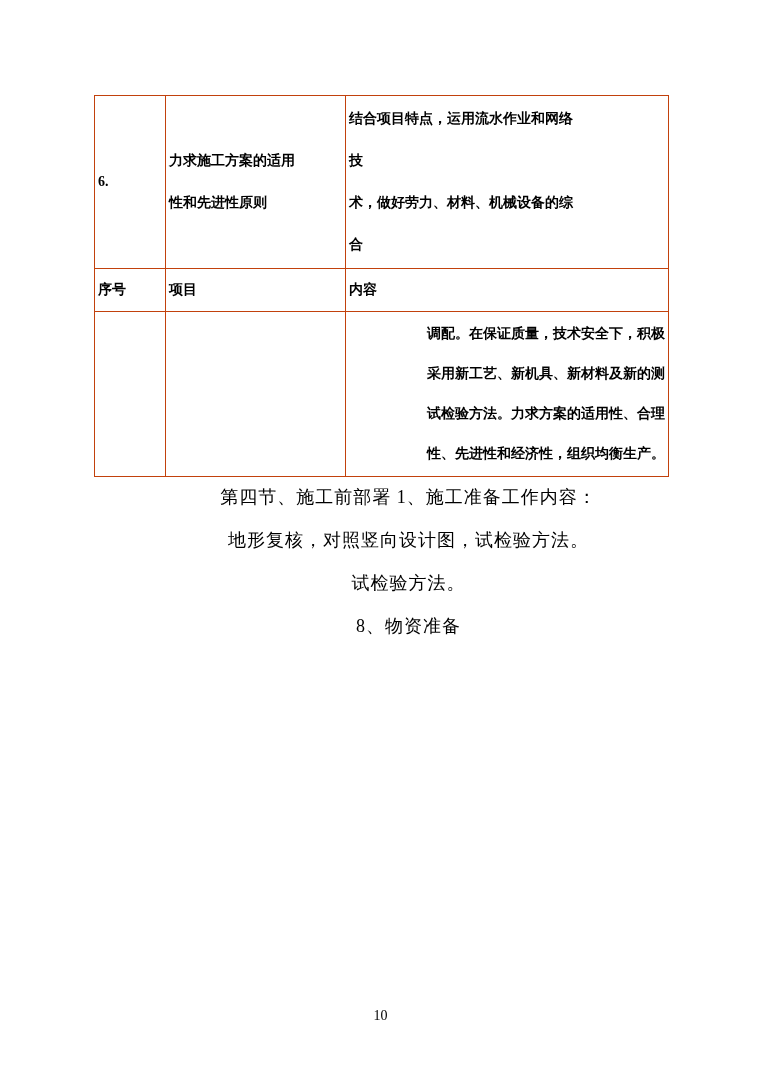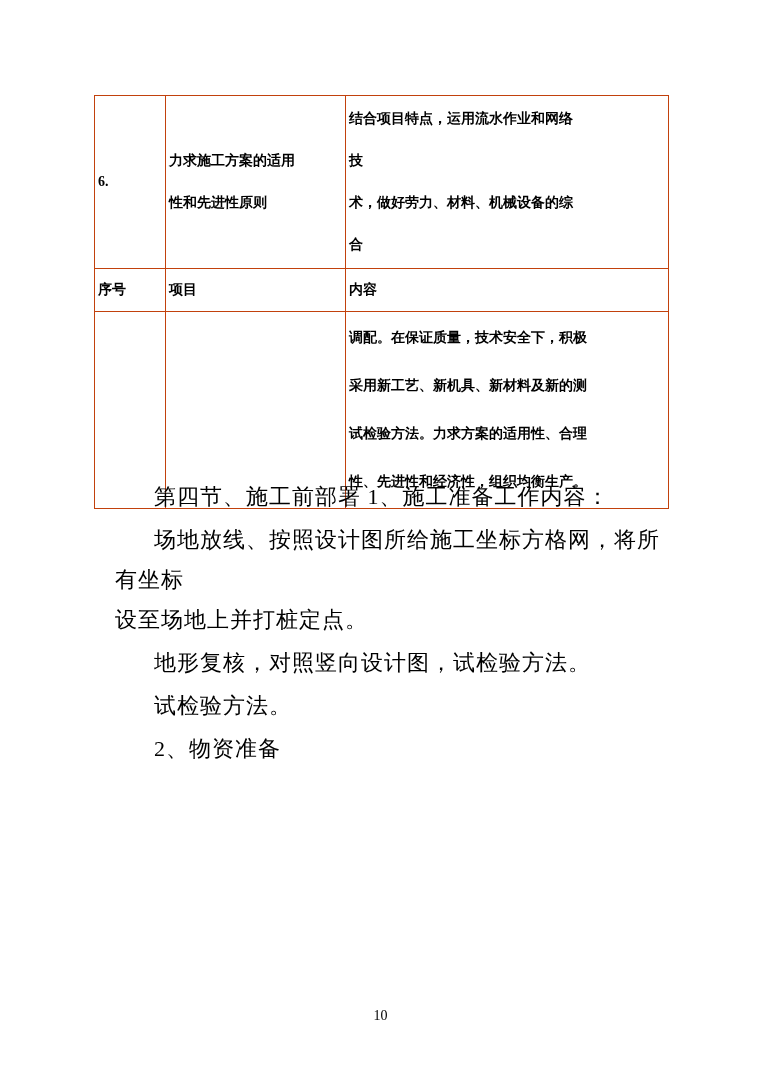--- a/index.html
+++ b/index.html
@@ -31,28 +31,29 @@
     font-weight: bold;
   }
   .col-seq { width: 71px; }
   .col-item { width: 180px; }
   .col-content { width: 323px; }
   .row-main { height: 167px; }
   .row-main td { line-height: 42px; }
   .row-header { height: 43px; }
   .row-header td { line-height: 24px; }
   .row-cont { height: 163px; }
-  .row-cont td { line-height: 48px; }
+  .row-cont td { line-height: 40px; text-align: right; }
   .body-text {
     position: absolute;
     left: 115px;
     top: 477px;
     width: 548px;
-    font-size: 22px;
+    font-size: 18px;
     letter-spacing: 1px;
+    text-align: center;
   }
   .para {
     white-space: pre-line;
     line-height: 40px;
     text-indent: 39px;
     margin-bottom: 3px;
   }
   .page-number {
     position: absolute;
     left: 0;
@@ -89,22 +90,20 @@
         <td class="col-content">调配。在保证质量，技术安全下，积极
 采用新工艺、新机具、新材料及新的测
 试检验方法。力求方案的适用性、合理
 性、先进性和经济性，组织均衡生产。</td>
       </tr>
     </tbody>
   </table>
 
   <div class="body-text">
     <p class="para">第四节、施工前部署 1、施工准备工作内容：</p>
-    <p class="para">场地放线、按照设计图所给施工坐标方格网，将所有坐标
-设至场地上并打桩定点。</p>
     <p class="para">地形复核，对照竖向设计图，试检验方法。</p>
     <p class="para">试检验方法。</p>
-    <p class="para">2、物资准备</p>
+    <p class="para">8、物资准备</p>
   </div>
 
   <div class="page-number">10</div>
 
 </div>
 
 </body></html>

